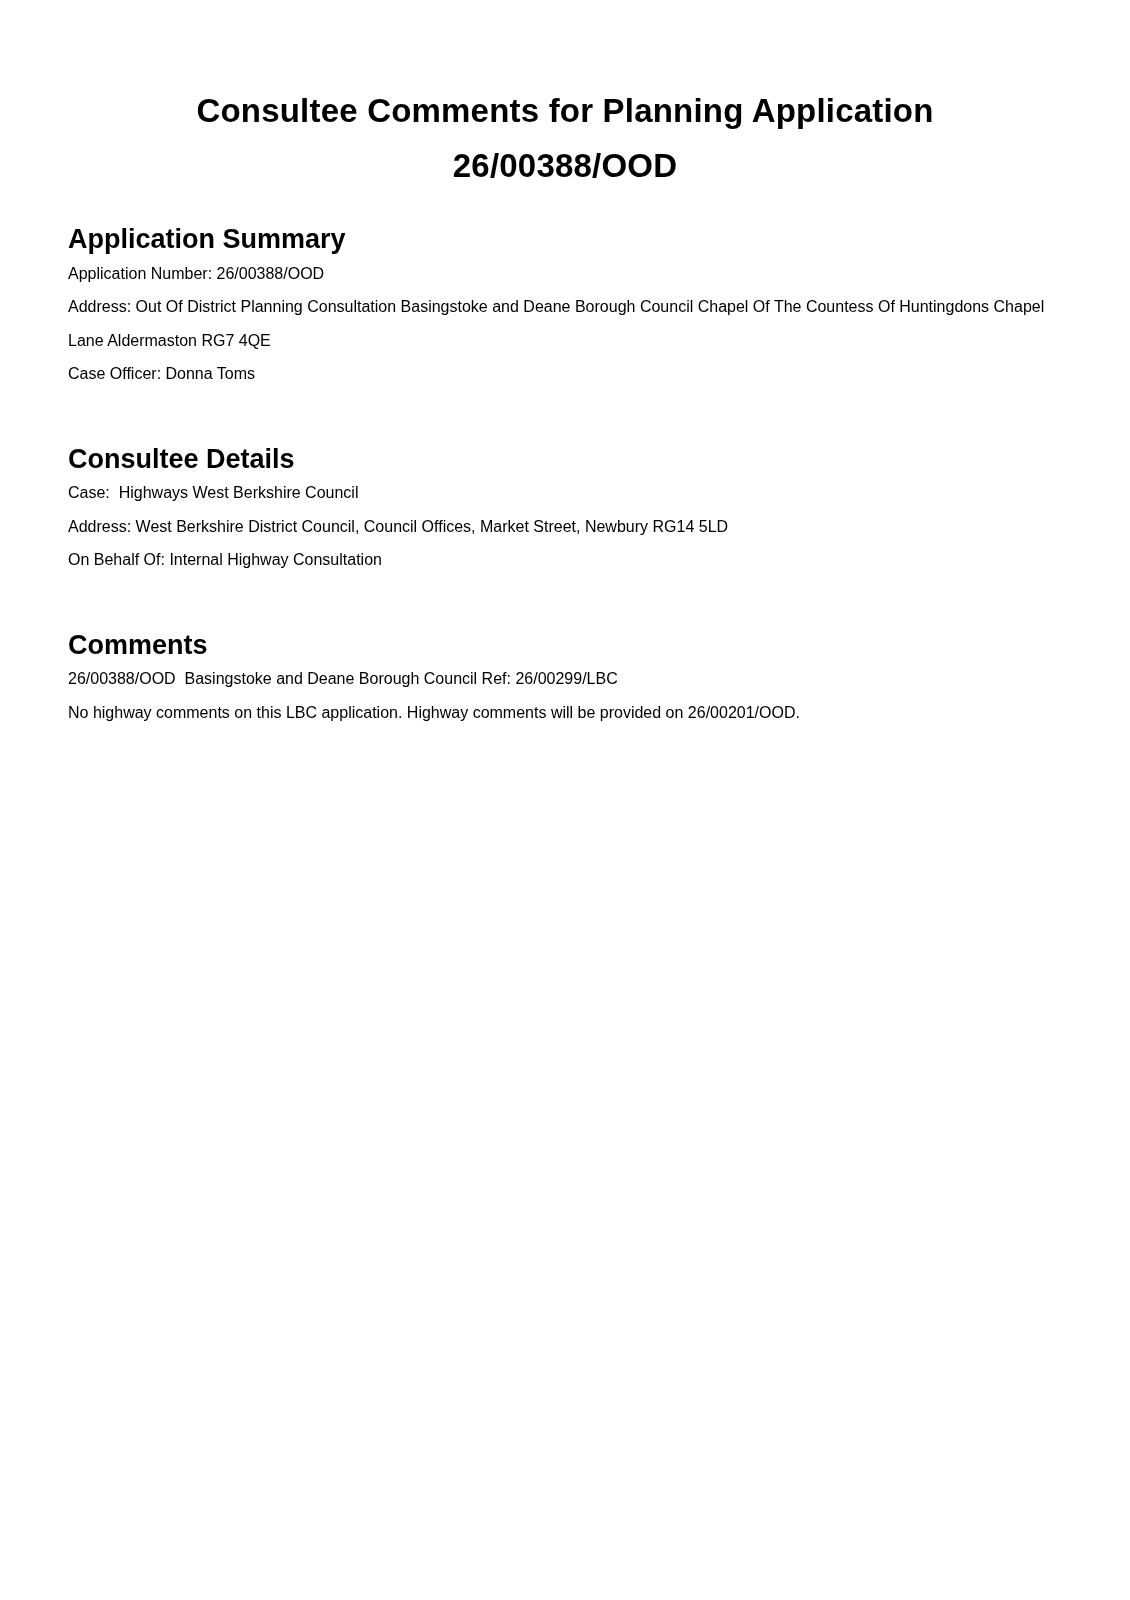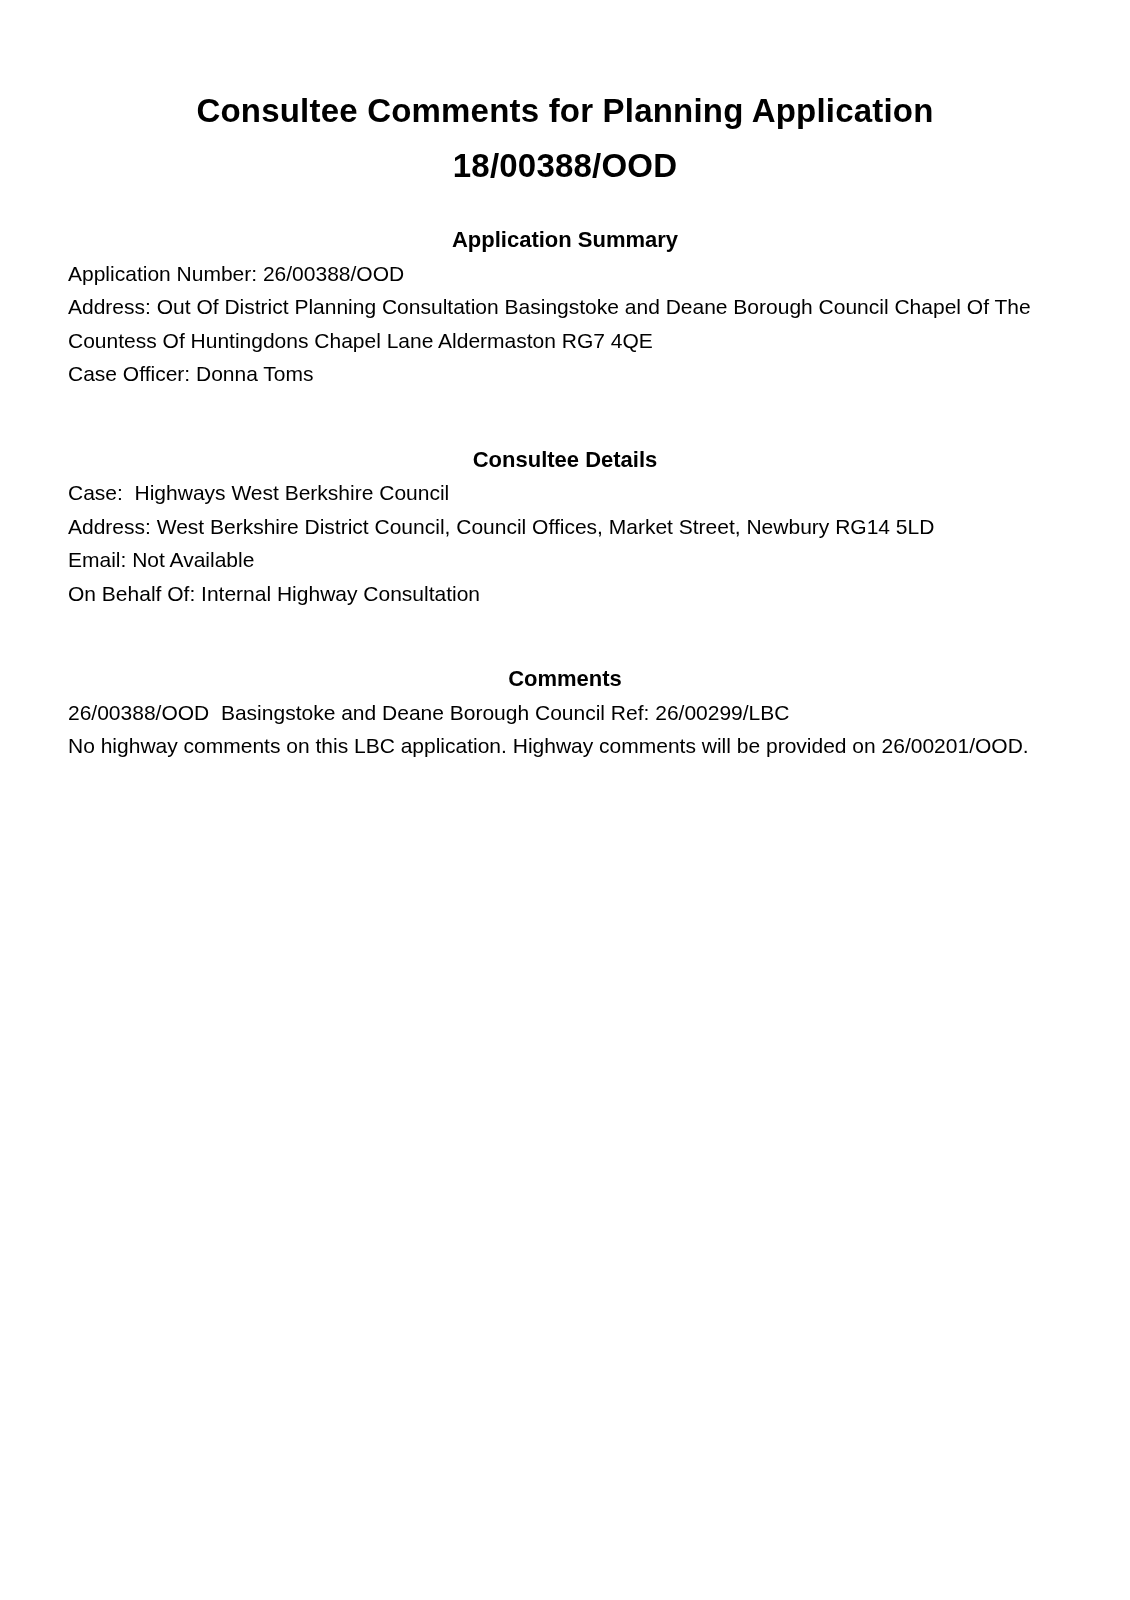--- a/index.html
+++ b/index.html
@@ -21,54 +21,52 @@
     font-size: 33px;
     line-height: 55px;
     font-weight: bold;
     letter-spacing: 0.2px;
     margin-bottom: 30px;
   }
   .title span { display: block; }
   section.doc-section { margin-top: 52px; }
   section.doc-section:first-of-type { margin-top: 0; }
   h2.section-heading {
-    font-size: 22px;
+    font-size: 27px;
     line-height: 33.5px;
     font-weight: bold;
-    text-align: center;
   }
   p.doc-line {
-    font-size: 21px;
+    font-size: 16px;
     line-height: 33.5px;
     white-space: pre-wrap;
     max-width: 994px;
   }
 </style>
 </head>
 <body>
 
 <div class="page">
 
   <h1 class="title">
     <span>Consultee Comments for Planning Application</span>
-    <span>18/00388/OOD</span>
+    <span>26/00388/OOD</span>
   </h1>
 
   <section class="doc-section">
     <h2 class="section-heading">Application Summary</h2>
     <p class="doc-line">Application Number: 26/00388/OOD</p>
     <p class="doc-line">Address: Out Of District Planning Consultation Basingstoke and Deane Borough Council Chapel Of The Countess Of Huntingdons Chapel Lane Aldermaston RG7 4QE</p>
     <p class="doc-line">Case Officer: Donna Toms</p>
   </section>
 
   <section class="doc-section">
     <h2 class="section-heading">Consultee Details</h2>
     <p class="doc-line">Case:  Highways West Berkshire Council</p>
     <p class="doc-line">Address: West Berkshire District Council, Council Offices, Market Street, Newbury RG14 5LD</p>
-    <p class="doc-line">Email: Not Available</p>
     <p class="doc-line">On Behalf Of: Internal Highway Consultation</p>
   </section>
 
   <section class="doc-section">
     <h2 class="section-heading">Comments</h2>
     <p class="doc-line">26/00388/OOD  Basingstoke and Deane Borough Council Ref: 26/00299/LBC</p>
     <p class="doc-line">No highway comments on this LBC application. Highway comments will be provided on 26/00201/OOD.</p>
   </section>
 
 </div>

